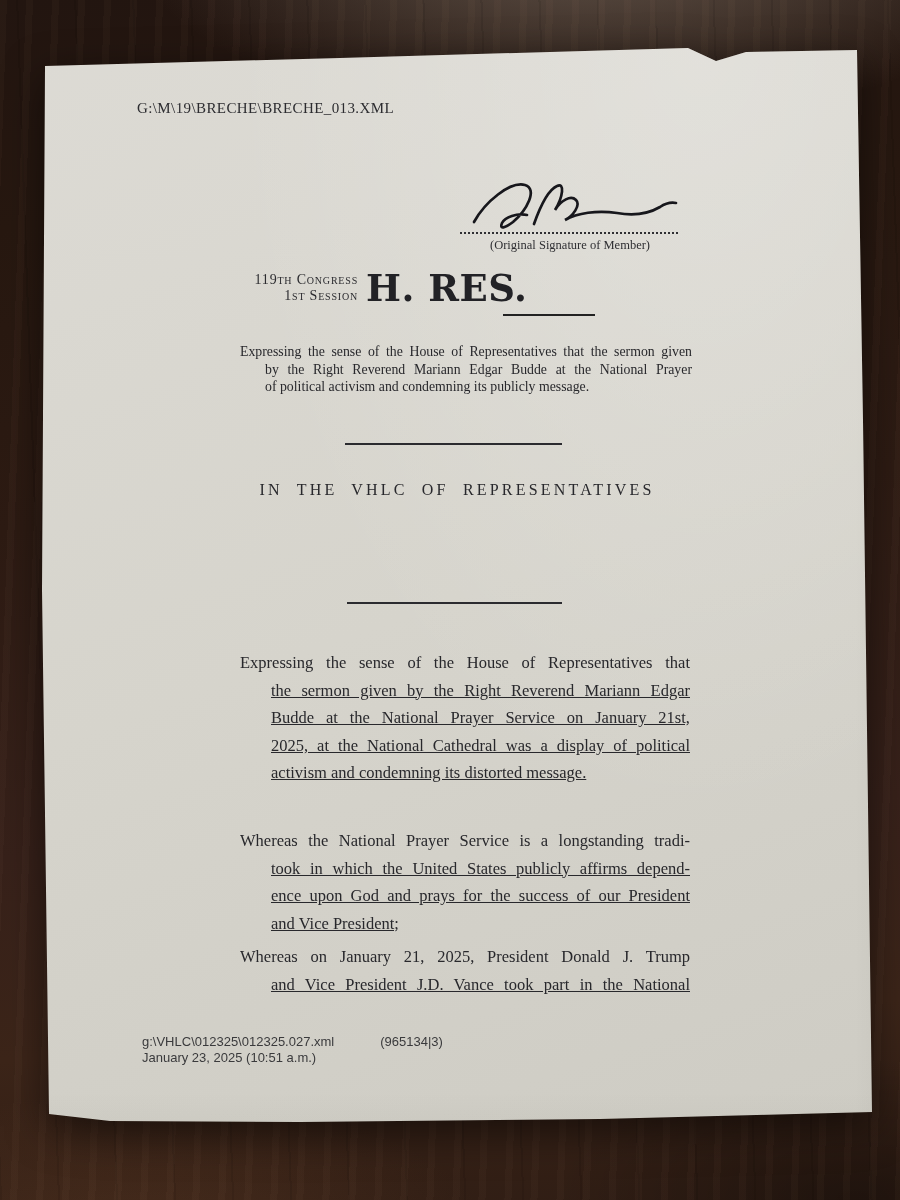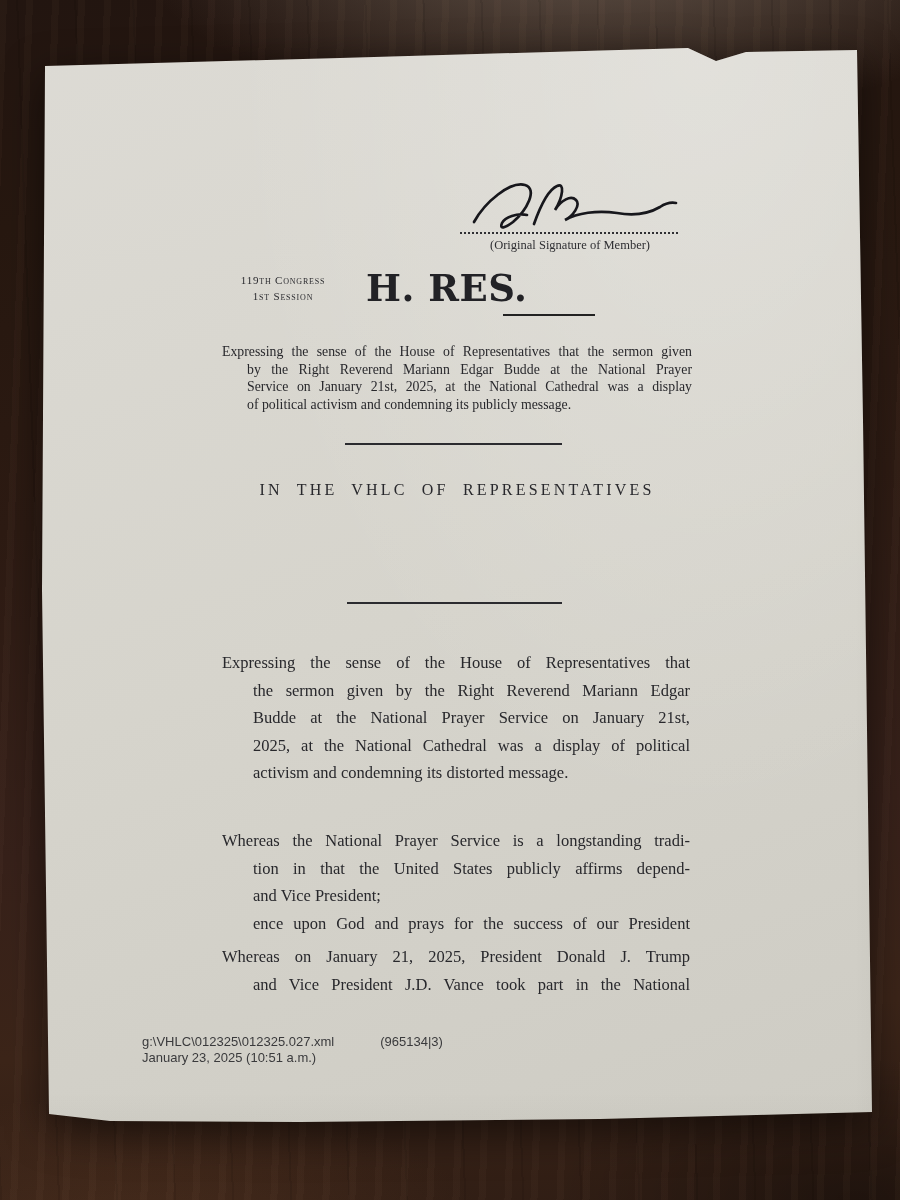--- a/index.html
+++ b/index.html
@@ -32,73 +32,73 @@
     color:#26262a;
   }
   .abs{position:absolute;}
   .serif{font-family:"Liberation Serif", serif;}
   .display{font-family:"DejaVu Serif","Liberation Serif",serif;font-weight:bold;color:#222226;}
   .sc{font-variant:small-caps;}
   .header-path{left:137px;top:100px;font-size:15px;letter-spacing:.4px;color:#2c2c30;}
   .sig-svg{left:468px;top:172px;}
   .sig-dotline{left:460px;top:212px;width:218px;height:20px;border-bottom:2px dotted #2f2f33;}
   .sig-caption{left:452px;top:238px;width:236px;text-align:center;font-size:12.5px;color:#2e2e32;}
-  .congress-box{left:208px;top:272px;width:150px;text-align:center;font-size:11px;line-height:16px;letter-spacing:.8px;color:#2b2b2f;}
+  .congress-box{left:208px;top:272px;width:150px;text-align:right;font-size:14px;line-height:16px;letter-spacing:.8px;color:#2b2b2f;}
   .bill-type{left:366px;top:266px;font-size:37px;letter-spacing:.5px;}
   .bill-blank{left:503px;top:288px;width:92px;height:26px;border-bottom:2.5px solid #222;}
   .preamble{left:222px;top:343px;width:470px;font-size:13.8px;line-height:17.6px;color:#28282c;}
   .preamble .line.cont{padding-left:25px;}
-  .line{text-align:justify;text-align-last:justify;}
+  .line{text-align:justify;text-align-last:justify;margin-left:18px;}
   .line.lastline{text-align-last:left;}
   .justify-all .line.lastline{text-align-last:justify;}
   .rule{height:2px;background:#2b2b2f;}
   .rule1{left:345px;top:443px;width:217px;}
   .rule2{left:347px;top:602px;width:215px;}
   .house-heading{left:222px;top:481px;width:470px;text-align:center;font-size:16px;letter-spacing:3.2px;word-spacing:7px;color:#28282c;}
   .submission{left:224px;top:534px;width:466px;font-size:13.8px;line-height:19px;color:#28282c;}
   .submission-l1{text-align:justify;text-align-last:justify;}
   .submission-l2{position:absolute;left:81px;top:22px;white-space:nowrap;}
   .committee-blank{display:inline-block;width:212px;border-bottom:1.5px solid #2b2b2f;height:14px;margin-left:5px;vertical-align:baseline;}
   .res-title{left:222px;top:631px;width:470px;text-align:center;font-size:31px;letter-spacing:1.5px;}
   .bodypara{width:468px;font-size:16.5px;line-height:27.6px;color:#28282c;}
-  .bodypara .line.cont{padding-left:31px;}
+  .bodypara .line.cont{padding-left:31px;text-decoration:underline;}
   .clause{left:222px;top:649px;}
   .whereas1{left:222px;top:827px;}
   .whereas2{left:222px;top:943px;}
   .footer{left:142px;top:1034px;font-family:"Liberation Sans",sans-serif;font-size:13px;line-height:16px;color:#3a3a3c;}
   .footer-code{margin-left:46px;}
 </style>
 </head>
 <body>
 
 <div class="grain"></div>
 
 <div class="paper-wrap">
   <div class="paper">
 
+    <div class="abs header-path serif">G:\M\19\BRECHE\BRECHE_013.XML</div>
 
     <svg class="abs sig-svg" width="220" height="64" viewBox="0 0 220 64">
       <path d="M6 50 C 17 30, 42 9, 57 13 C 70 17, 59 38, 45 50 C 37 56, 31 58, 34 51 C 37 45, 49 41, 59 43" fill="none" stroke="#17171c" stroke-width="2.7" stroke-linecap="round"></path>
       <path d="M66 52 C 72 35, 80 18, 89 14 C 97 10, 95 25, 87 38 C 93 28, 103 23, 108 28 C 113 33, 105 44, 97 48 C 109 41, 129 38, 149 41 C 166 44, 180 42, 192 35 C 198 31, 203 30, 208 31" fill="none" stroke="#17171c" stroke-width="2.7" stroke-linecap="round"></path>
     </svg>
     <div class="abs sig-dotline"></div>
     <div class="abs sig-caption serif">(Original Signature of Member)</div>
 
     <div class="abs congress-box sc">
       <div>119th Congress</div>
       <div>1st Session</div>
     </div>
 
     <div class="abs bill-type display">H. RES.</div>
     <div class="abs bill-blank"></div>
 
     <div class="abs preamble">
         <div class="line">Expressing the sense of the House of Representatives that the sermon given</div>
         <div class="line cont">by the Right Reverend Mariann Edgar Budde at the National Prayer</div>
-        <div class="line cont">Service on January 21st, 2025, at the National Cathedral was a display</div>
         <div class="line cont lastline">of political activism and condemning its publicly message.</div>
       </div>
 
     <div class="abs rule rule1"></div>
 
     <div class="abs house-heading">IN THE VHLC OF REPRESENTATIVES</div>
 
 
     <div class="abs rule rule2"></div>
 
@@ -106,23 +106,23 @@
     <div class="abs bodypara clause">
         <div class="line">Expressing the sense of the House of Representatives that</div>
         <div class="line cont">the sermon given by the Right Reverend Mariann Edgar</div>
         <div class="line cont">Budde at the National Prayer Service on January 21st,</div>
         <div class="line cont">2025, at the National Cathedral was a display of political</div>
         <div class="line cont lastline">activism and condemning its distorted message.</div>
       </div>
 
     <div class="abs bodypara whereas1">
         <div class="line">Whereas the National Prayer Service is a longstanding tradi-</div>
-        <div class="line cont">tion in that the United States publicly affirms depend-</div>
+        <div class="line cont">took in which the United States publicly affirms depend-</div>
+        <div class="line cont">ence upon God and prays for the success of our President</div>
         <div class="line cont lastline">and Vice President;</div>
-        <div class="line cont">ence upon God and prays for the success of our President</div>
       </div>
 
     <div class="abs bodypara whereas2 justify-all">
         <div class="line">Whereas on January 21, 2025, President Donald J. Trump</div>
         <div class="line cont lastline">and Vice President J.D. Vance took part in the National</div>
       </div>
 
     <div class="abs footer">
       <div><span>g:\VHLC\012325\012325.027.xml</span><span class="footer-code">(965134|3)</span></div>
       <div>January 23, 2025 (10:51 a.m.)</div>

